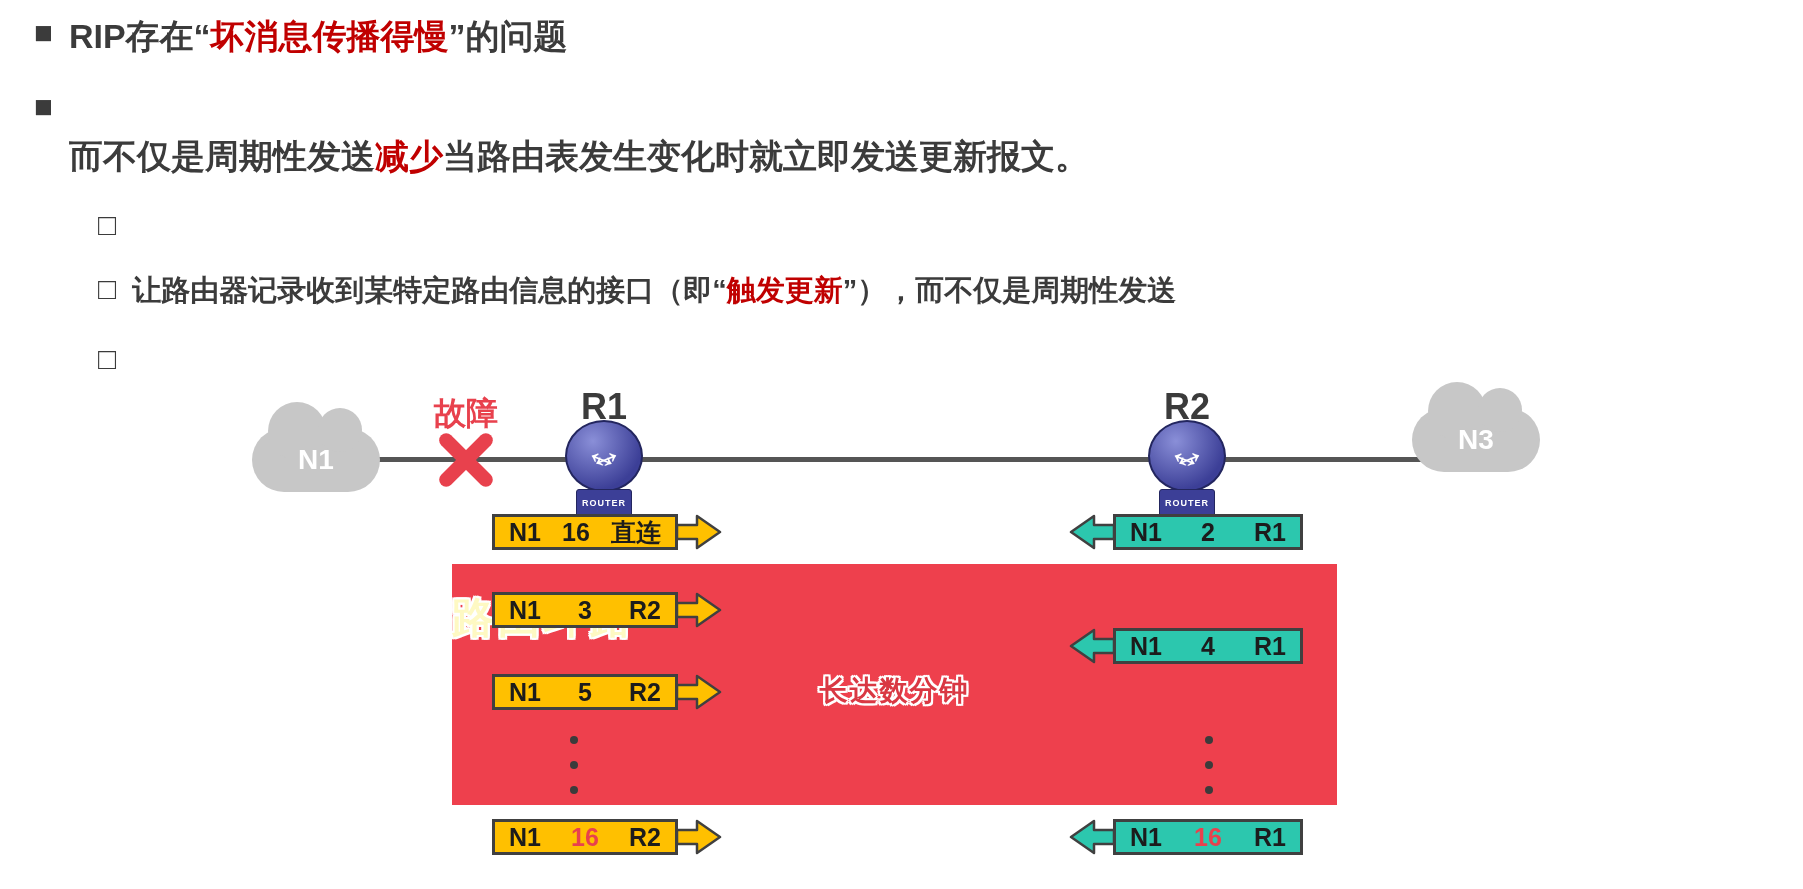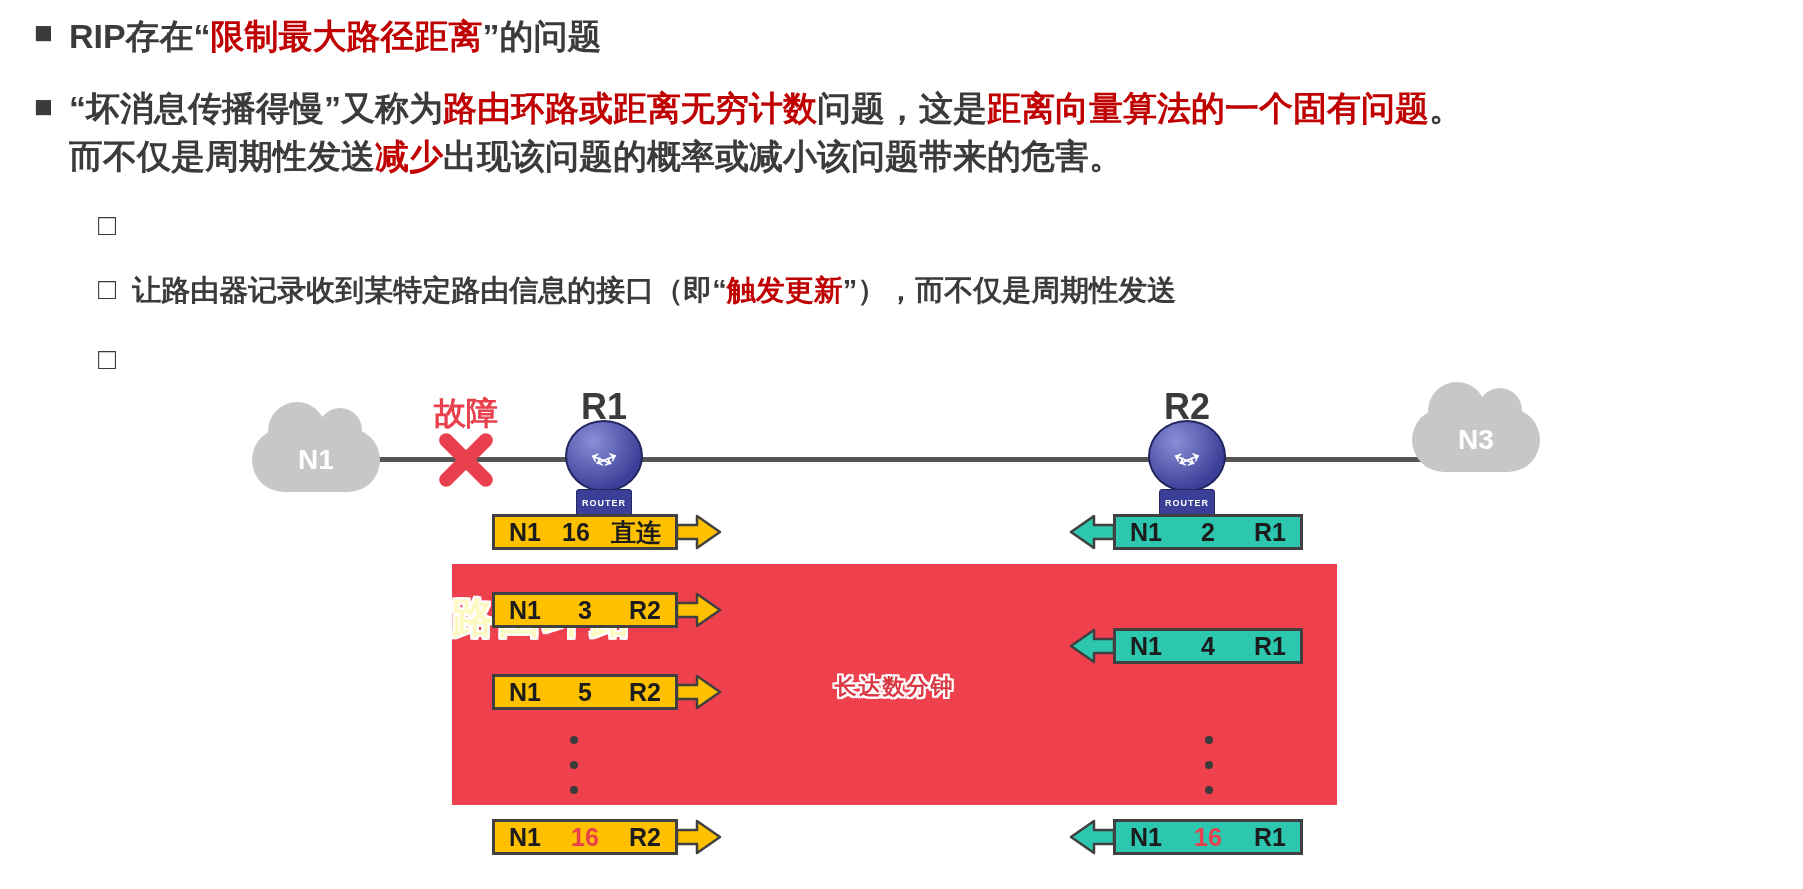--- a/index.html
+++ b/index.html
@@ -40,21 +40,21 @@
     border:2px solid #23265f; position:relative; }
   .rarrow { position:absolute; left:0; width:100%; top:50%; text-align:center; color:#fff; font-size:36px; line-height:0; }
   .ra1 { transform:translateY(-2px) rotate(-22deg); }
   .ra2 { transform:translateY(-2px) rotate(22deg); }
   .router-caption { display:inline-block; margin-top:-10px; background:var(--router-blue,#3c3f97); color:#fff;
     font-size:9px; letter-spacing:1px; border:1px solid #23265f; border-radius:3px; padding:8px 5px; position:relative; z-index:2; }
 
   .loop-box { position:absolute; left:452px; top:564px; width:885px; height:241px; background:var(--loop-red,#ee404d); z-index:2; }
   .loop-title { position:absolute; left:0; right:0; top:26px; font-size:42px; letter-spacing:4px;
     color:#fef9c3; text-shadow:-2px -2px 0 #fff, 2px -2px 0 #fff, -2px 2px 0 #fff, 2px 2px 0 #fff, 0 -2px 0 #fff, 0 2px 0 #fff, -2px 0 0 #fff, 2px 0 0 #fff; }
-  .loop-subtitle { position:absolute; left:0; right:0; top:108px; text-align:center; font-size:22px; letter-spacing:2px;
+  .loop-subtitle { position:absolute; left:0; right:0; top:108px; text-align:center; font-size:28px; letter-spacing:2px;
     color:#d93843; text-shadow:-2px -2px 0 #fff, 2px -2px 0 #fff, -2px 2px 0 #fff, 2px 2px 0 #fff, 0 -2px 0 #fff, 0 2px 0 #fff, -2px 0 0 #fff, 2px 0 0 #fff; }
 
   .tag { position:absolute; display:flex; align-items:center; height:40px; z-index:3; }
   .tag-box { display:flex; align-items:center; justify-content:space-between; height:36px; box-sizing:border-box;
     border:3px solid var(--border-dark,#404040); padding:0 14px; font-size:25px; color:#1c1c1c; }
   .tag.orange .tag-box { background:var(--orange,#ffc000); width:186px; }
   .tag.teal   .tag-box { background:var(--teal,#2cc7ae);  width:190px; }
   .tag svg.arrow { width:46px; height:40px; flex:none; }
   .tag.orange svg.arrow path { fill:var(--orange,#ffc000); stroke:var(--border-dark,#404040); stroke-width:2.5; stroke-linejoin:round; }
   .tag.teal   svg.arrow path { fill:var(--teal,#2cc7ae);  stroke:var(--border-dark,#404040); stroke-width:2.5; stroke-linejoin:round; }
@@ -68,29 +68,29 @@
 </head>
 <body>
 
 <div class="slide">
 
   <div class="header">
 
     <div class="h-line1">
       <span class="bullet">■</span>
       <span>
-        <span>RIP存在“</span><span class="red">限制最大路径距离</span><span>”的问题</span>
+        <span>RIP存在“</span><span class="red">坏消息传播得慢</span><span>”的问题</span>
       </span>
     </div>
 
     <div class="h-para">
       <span class="bullet">■</span>
       <span>
-        <span><span>“坏消息传播得慢”又称为</span><span class="red">路由环路或距离无穷计数</span><span>问题，这是</span><span class="red">距离向量算法的一个固有问题</span><span>。</span></span><br>
-        <span><span>而不仅是周期性发送</span><span class="red">减少</span><span>出现该问题的概率或减小该问题带来的危害。</span></span>
+        <br>
+        <span><span>而不仅是周期性发送</span><span class="red">减少</span><span>当路由表发生变化时就立即发送更新报文。</span></span>
       </span>
     </div>
 
     <div class="check-item">
       <span class="checkbox">□</span>
     </div>
 
     <div class="check-item">
       <span class="checkbox">□</span>
       <span>

